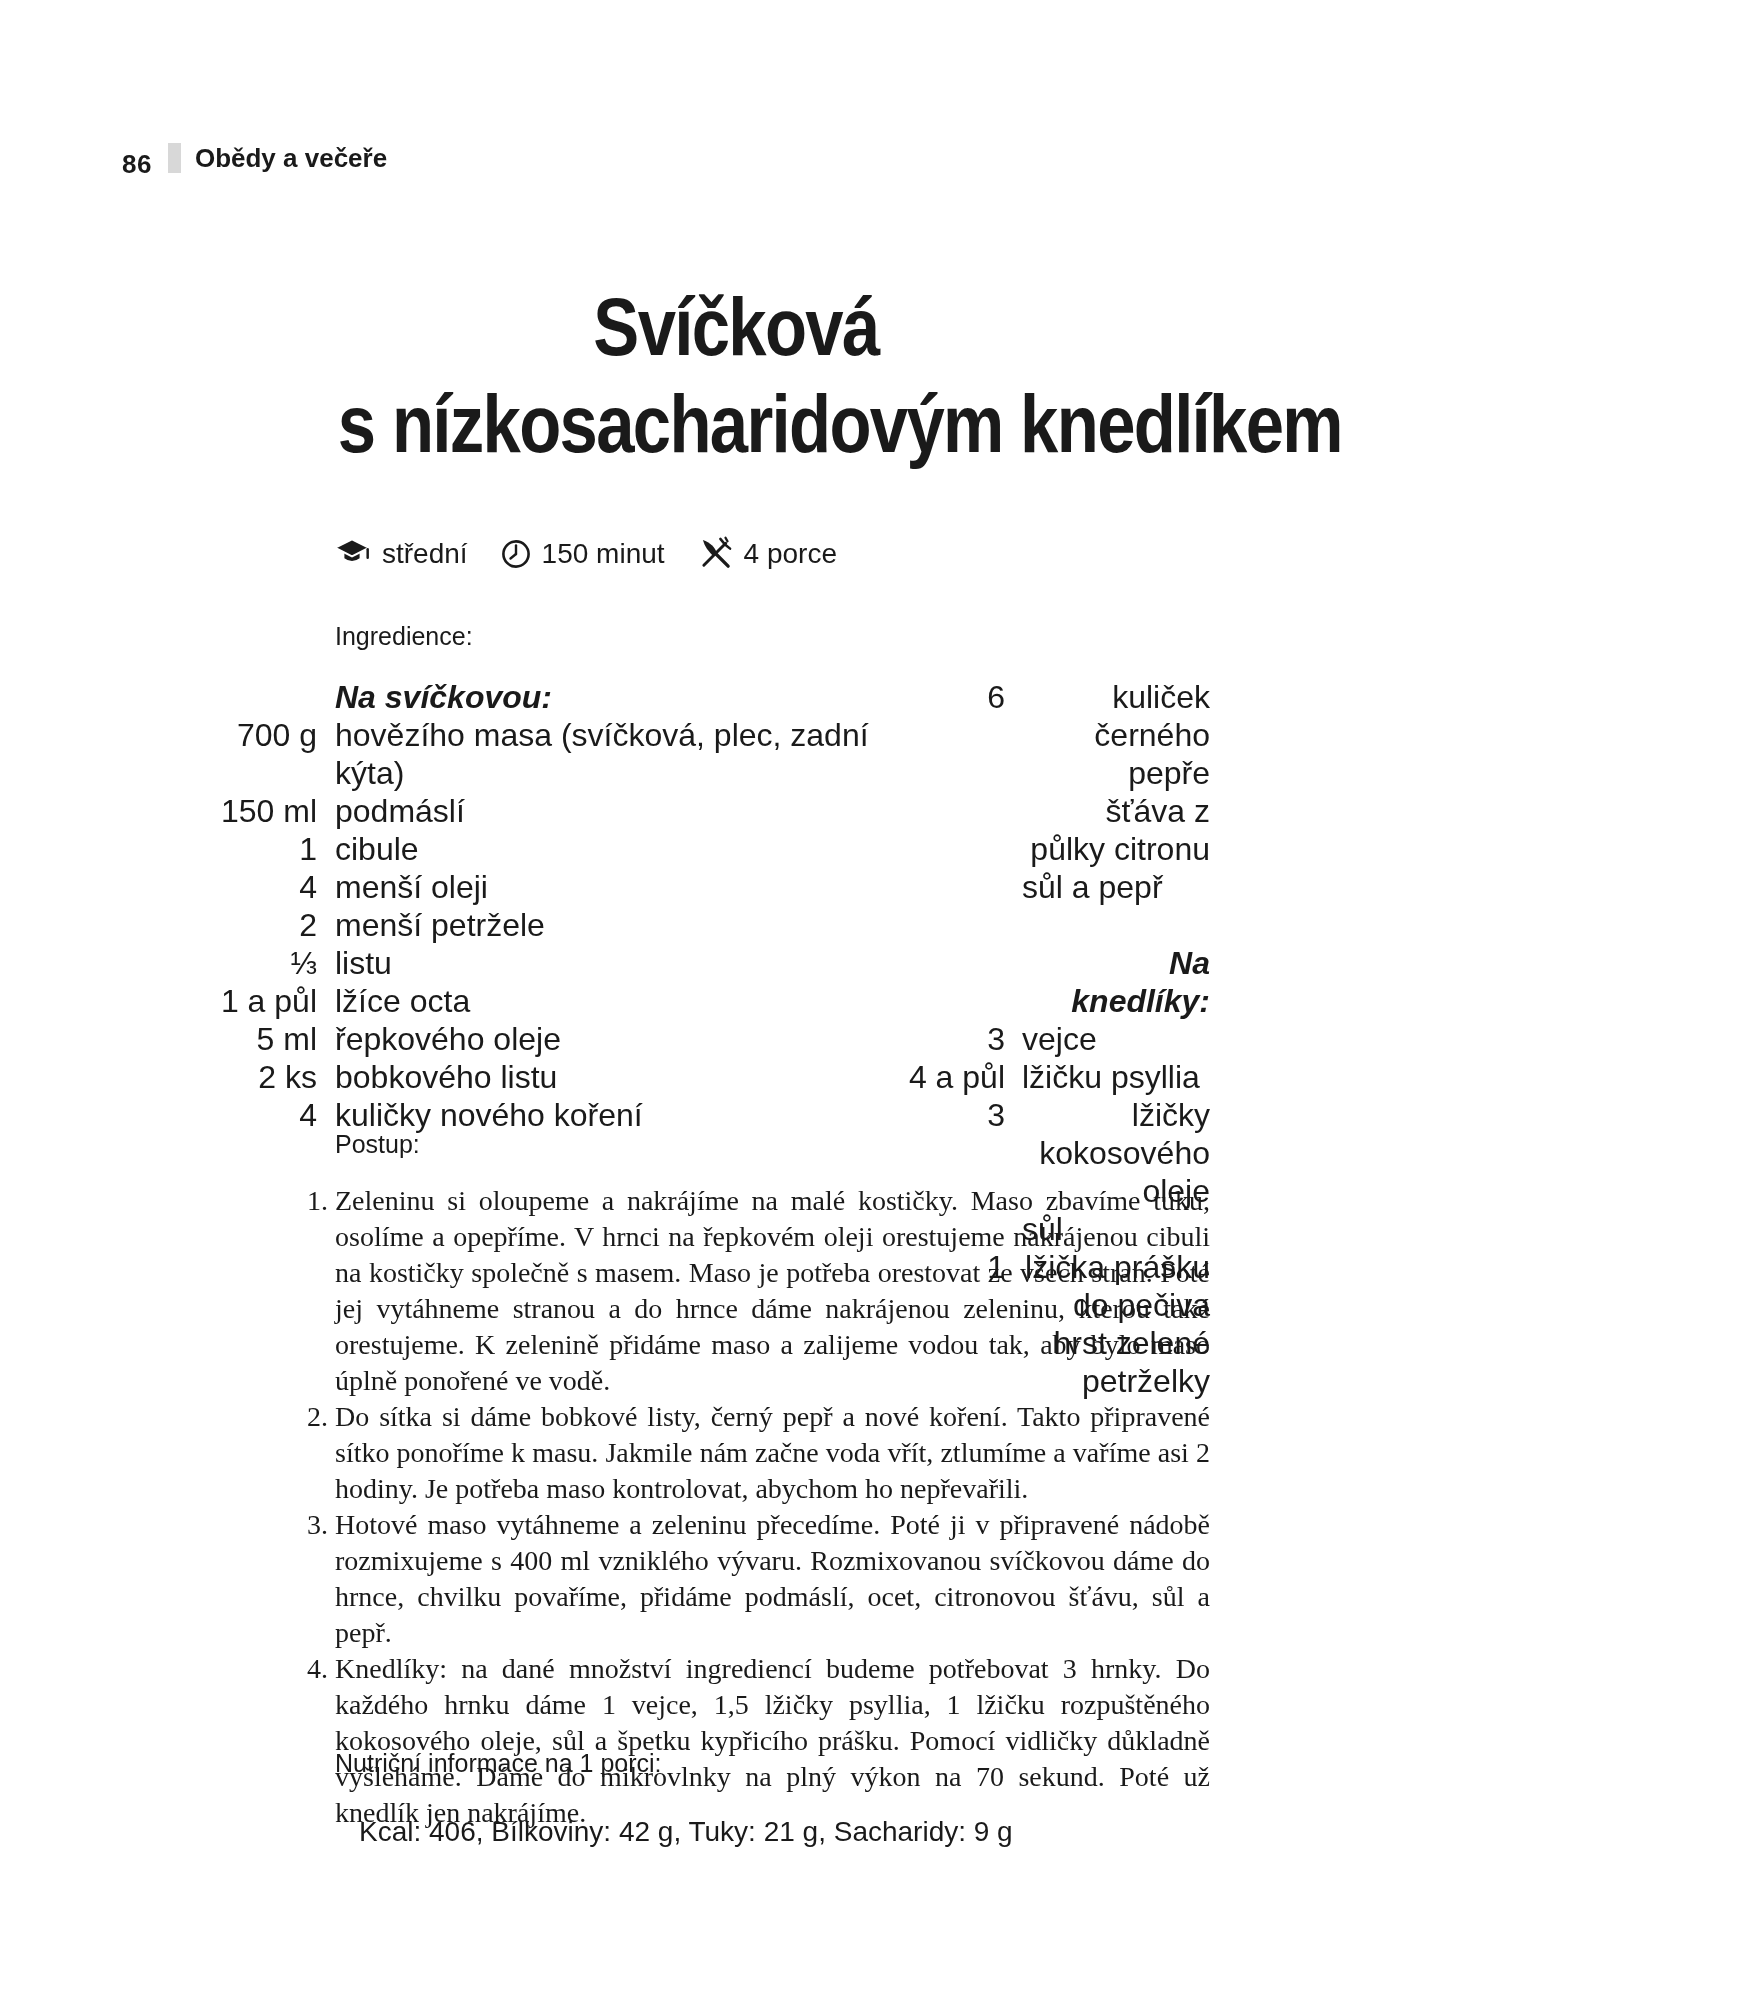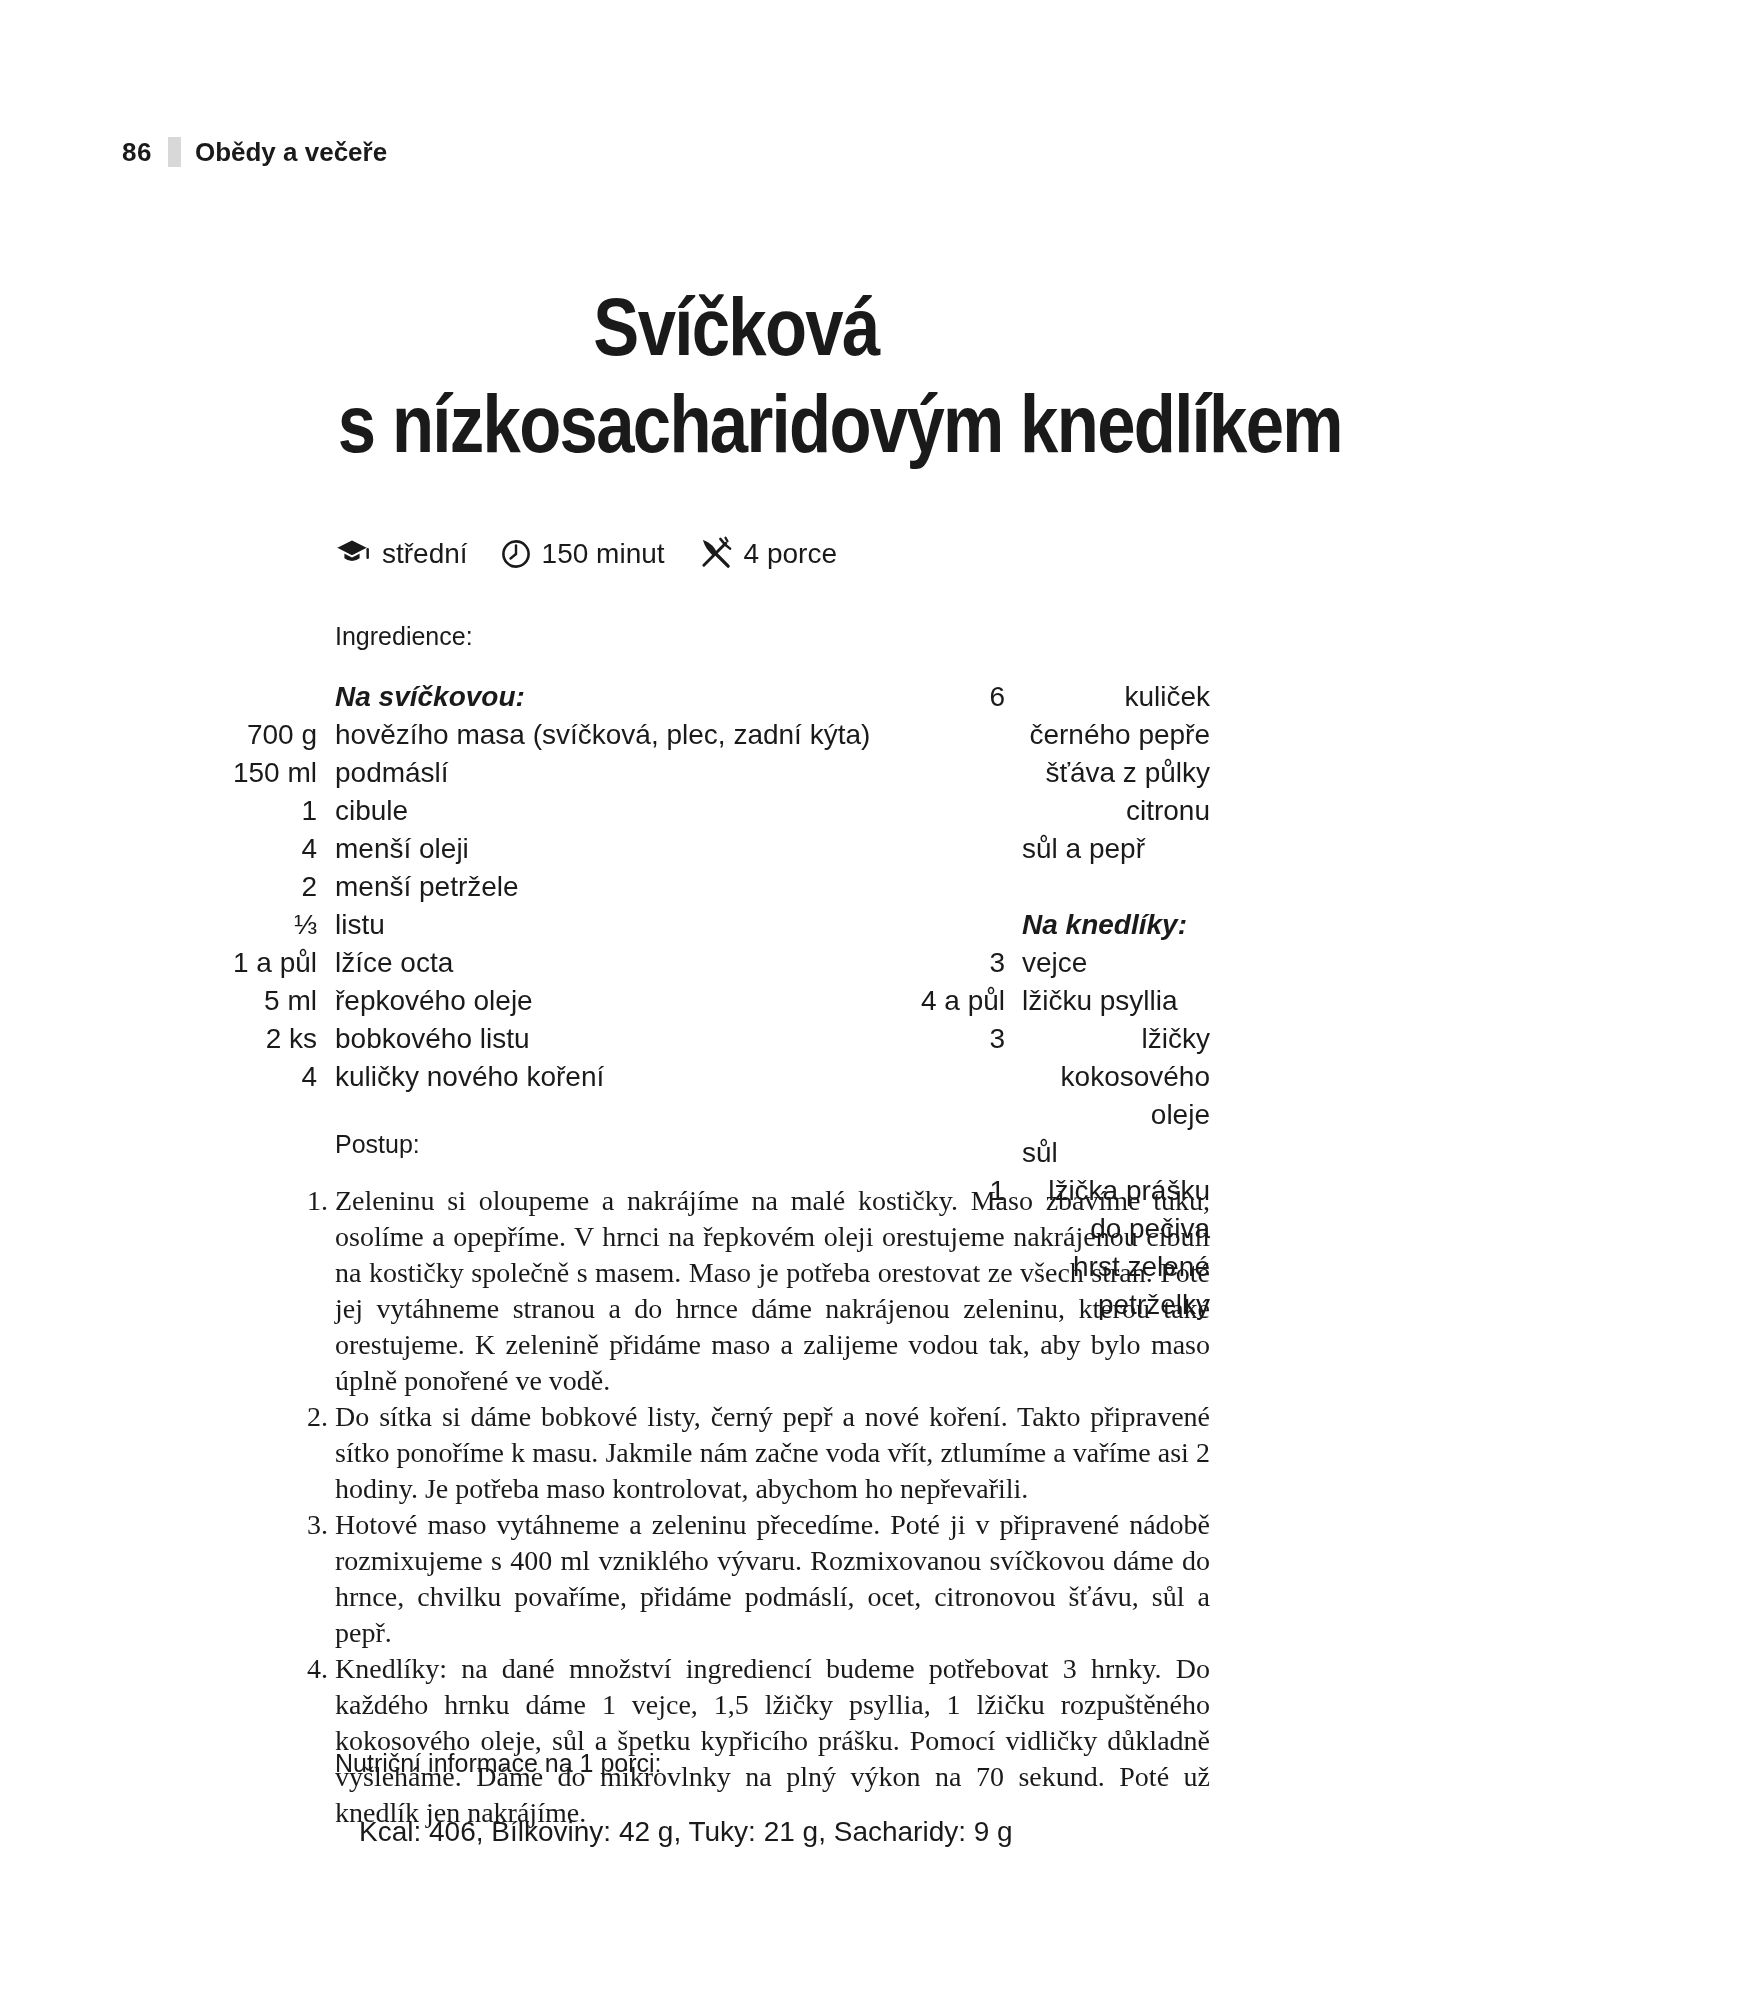--- a/index.html
+++ b/index.html
@@ -10,21 +10,21 @@
     color:#1a1a1a;
     font-family:"Liberation Sans", sans-serif;
     overflow:hidden;
   }
   
   .header {
     position:absolute; left:122px; top:136px;
     display:flex; align-items:center;
     font-size:26px; font-weight:bold; line-height:32px;
   }
-  .header .page-num { letter-spacing:0.5px; }
+  .header .page-num { letter-spacing:0.5px;margin-top:12px; }
   .header .bar {
     width:13px; height:30px; background:#d8d8d8;
     margin:0 14px 0 16px;
   }
   
   .title {
     position:absolute; left:262px; top:278px; width:948px;
     text-align:center;
     font-size:82px; font-weight:bold; line-height:97px;
     letter-spacing:-2px;
@@ -44,21 +44,21 @@
     position:absolute; left:335px;
     font-size:25px; font-weight:normal; line-height:36px;
   }
   .h-ingredients { top:618px; }
   .h-steps { top:1126px; }
   .h-nutrition { top:1745px; }
   
   .ing-columns {
     position:absolute; left:217px; top:678px; width:993px;
     display:flex;
-    font-size:28px; line-height:38px;
+    font-size:32px; line-height:38px;
   }
   .ing-col { display:flex; flex-direction:column; }
   .ing-col.c0 { width:663px; flex:none; }
   .ing-col.c1 { flex:1; }
   .ing-row { display:flex; min-height:38px; }
   .ing-row .qty { flex:none; text-align:right; white-space:nowrap; }
   .ing-col.c0 .qty { width:100px; }
   .ing-col.c1 .qty { width:125px; }
   .ing-row .name { padding-left:18px; }
   .ing-col.c1 .name { padding-left:17px;text-align:right; }

